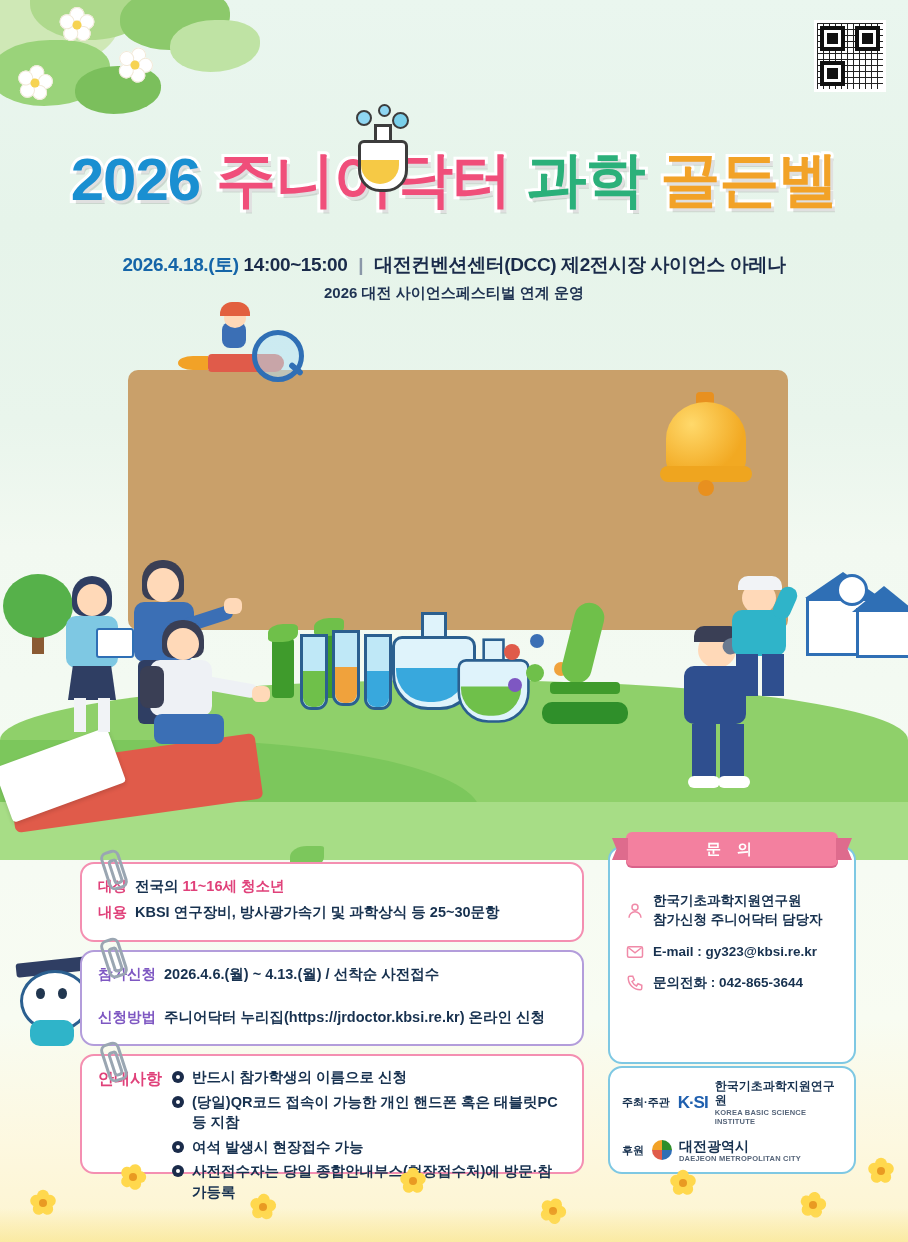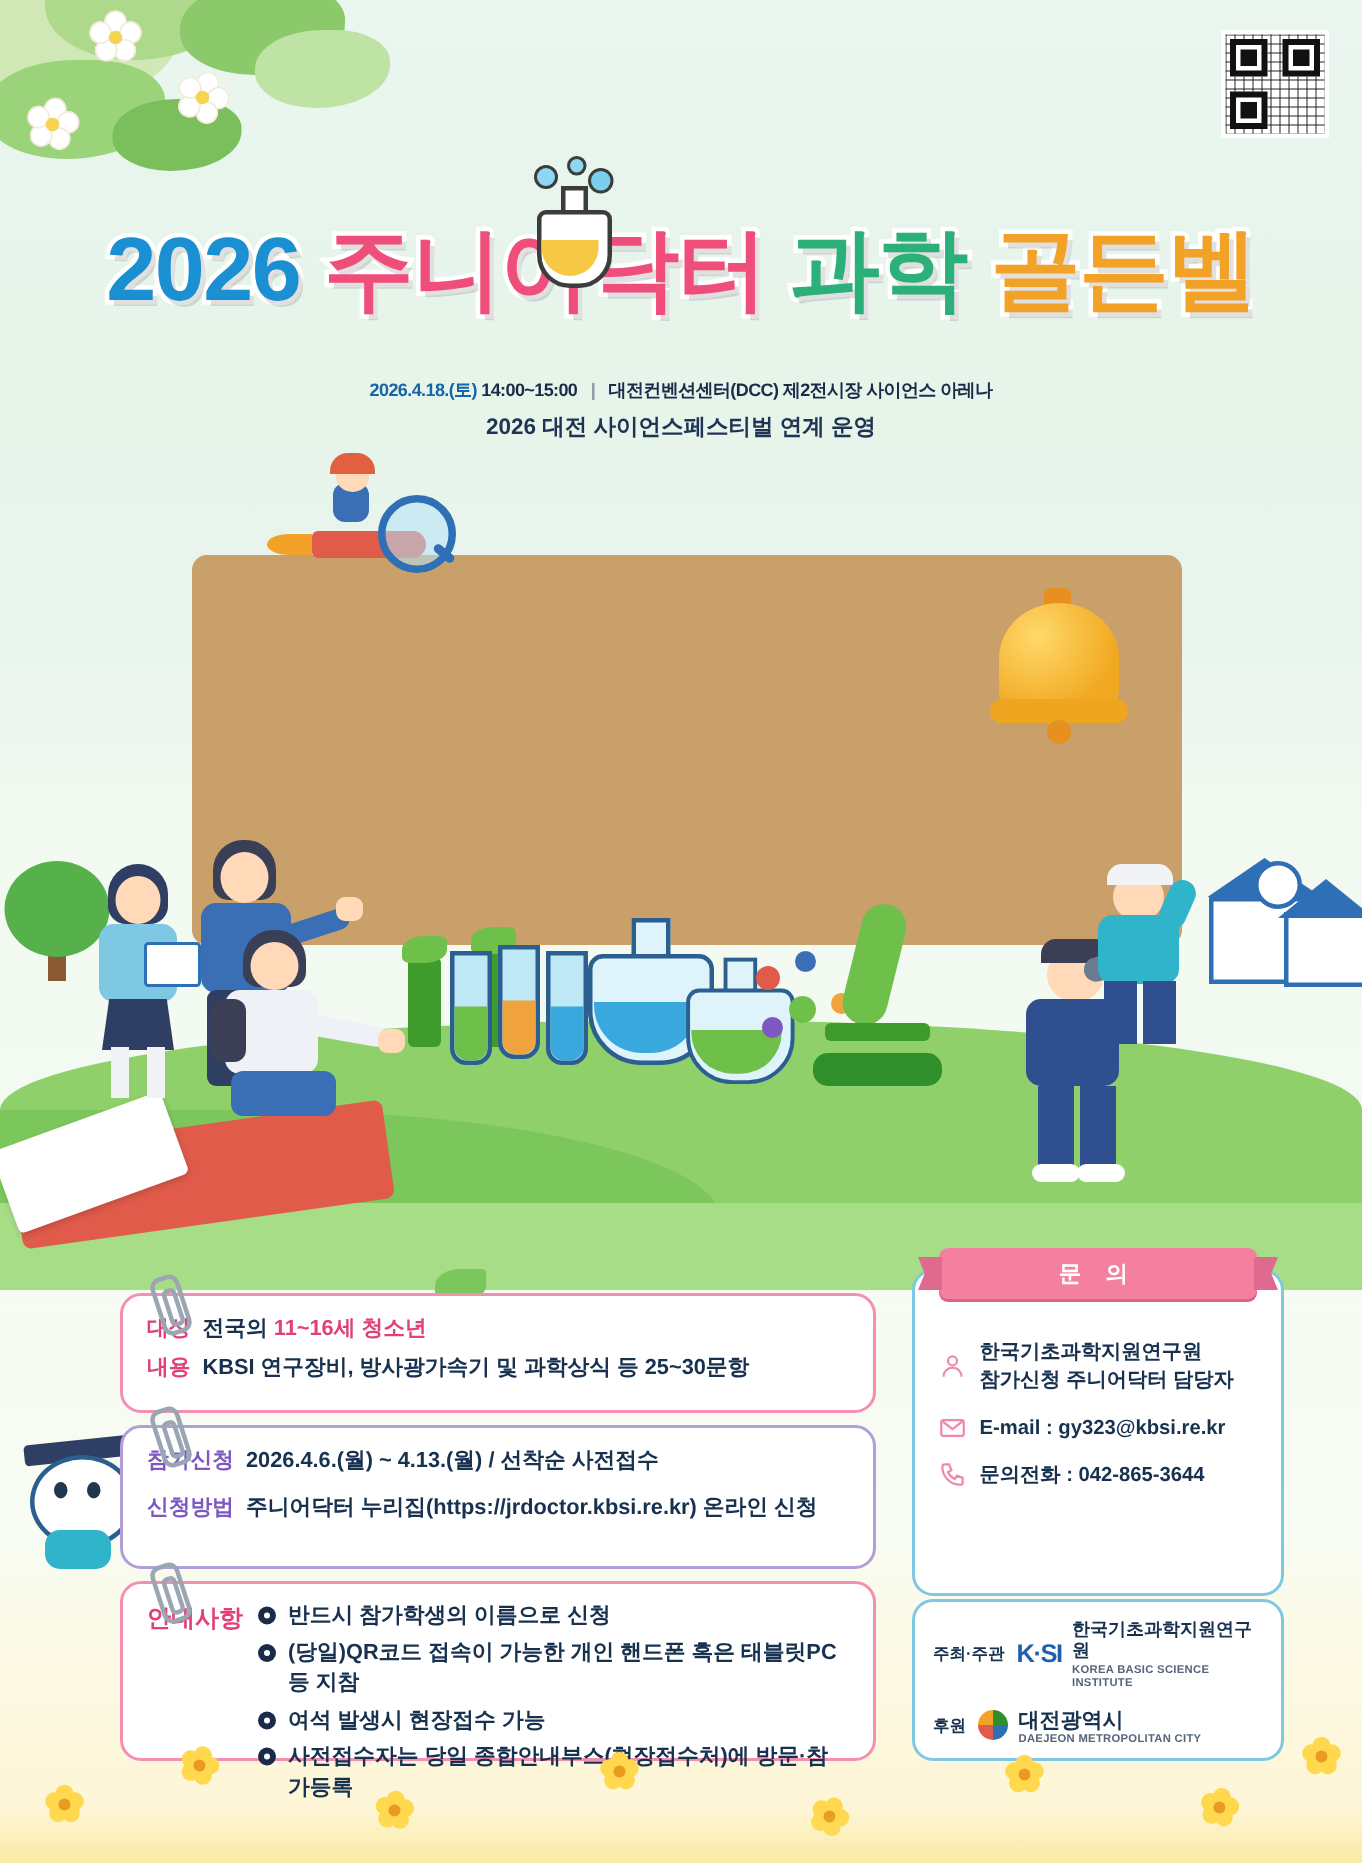--- a/index.html
+++ b/index.html
@@ -40,21 +40,21 @@
   .t-bell{color:#f2a227;-webkit-text-stroke:6px #fff;paint-order:stroke fill;text-shadow:3px 4px 0 rgba(0,0,0,.12);}
 
   .flask-deco{position:absolute;left:352px;top:108px;width:56px;height:86px;}
   .flask-deco .neck{position:absolute;left:22px;top:16px;width:12px;height:20px;background:#fff;border:3px solid #3c3c3c;border-bottom:none;}
   .flask-deco .body{position:absolute;left:6px;top:32px;width:44px;height:46px;background:#fff;border:3px solid #3c3c3c;border-radius:6px 6px 22px 22px;}
   .flask-deco .liq{position:absolute;left:9px;top:52px;width:38px;height:24px;background:#f6c945;border-radius:0 0 20px 20px;}
   .bub{position:absolute;border-radius:50%;background:#8fd6f2;border:2px solid #3c3c3c;}
 
   
   .meta{position:absolute;left:0;right:0;top:252px;text-align:center;color:#1a2b4a;}
-  .meta .l1{font-size:12px;font-weight:800;letter-spacing:-.4px;white-space:nowrap;}
+  .meta .l1{font-size:19px;font-weight:800;letter-spacing:-.4px;white-space:nowrap;}
   .meta .l1 .blue{color:#1565a8;}
   .meta .l2{font-size:15px;font-weight:700;margin-top:6px;color:#1f3352;}
 
   
   .board-shadow{position:absolute;left:128px;top:370px;width:660px;height:260px;background:#c9a06a;border-radius:10px;}
   .board{position:absolute;left:134px;top:376px;width:648px;height:248px;background:#1f6b4f;
     border:9px solid #e3b573;border-radius:8px;box-shadow:inset 0 0 40px rgba(0,0,0,.25);}
   .board .q{position:absolute;left:0;right:0;top:56px;text-align:center;color:#fff;font-weight:800;
     font-size:40px;line-height:1.32;letter-spacing:-1px;text-shadow:2px 3px 3px rgba(0,0,0,.35);}
 
@@ -374,21 +374,21 @@
     </div>
   </div>
 
   <div class="panel p2">
     <div class="clip"></div>
     <div style="padding:12px 16px;">
       <div class="row">
         <span class="lbl v">참가신청</span>
         <span class="val">2026.4.6.(월) ~ 4.13.(월) / 선착순 사전접수</span>
       </div>
-      <div class="row" style="margin-top:10px;">
+      <div class="row" style="margin-top:22px;">
         <span class="lbl v">신청방법</span>
         <span class="val">주니어닥터 누리집(https://jrdoctor.kbsi.re.kr) 온라인 신청</span>
       </div>
     </div>
   </div>
 
   <div class="panel p3">
     <div class="clip"></div>
     <div style="padding:11px 16px;display:flex;gap:10px;">
       <div class="lbl" style="padding-top:2px;">안내사항</div>

